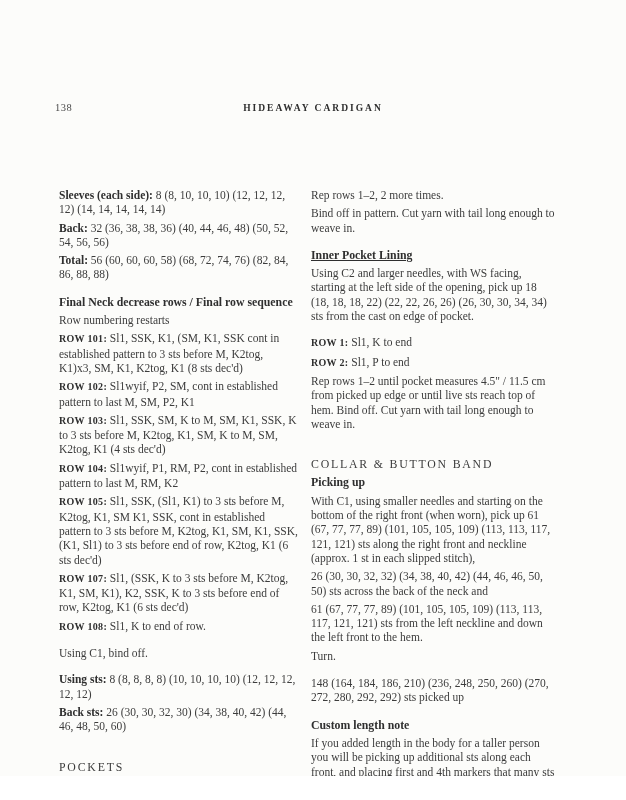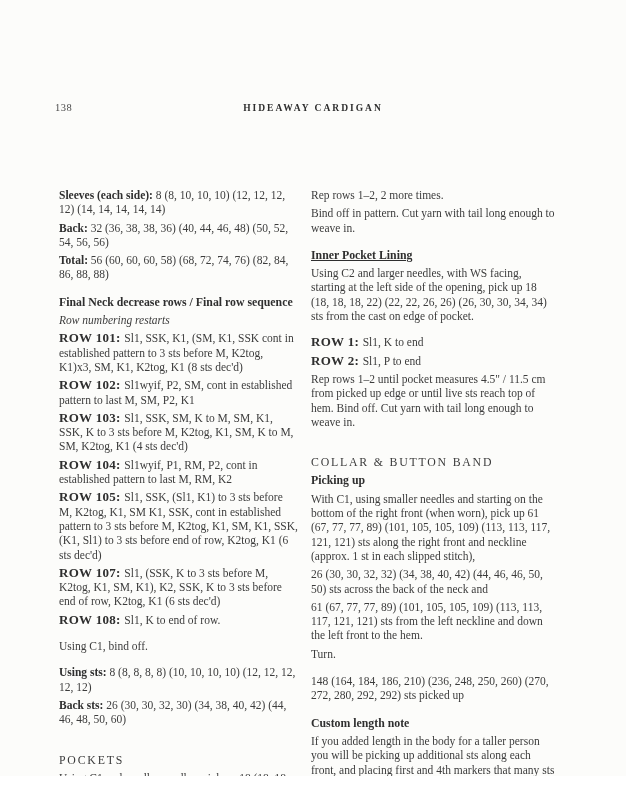--- a/index.html
+++ b/index.html
@@ -18,22 +18,22 @@
     position:absolute;left:0;right:0;top:103px;text-align:center;
     font-size:9.5px;font-weight:bold;letter-spacing:2px;color:#2e2e2e;
   }
   .col{position:absolute;top:184px;}
   .col-left{left:55px;width:247px;}
   .col-right{left:307px;width:254px;}
   .blk{margin:4px;font-size:11.5px;line-height:14.3px;}
   .blk.h3{font-weight:bold;color:#2f2f2f;font-size:11.8px;}
   .blk.section{letter-spacing:1.8px;font-size:11.8px;color:#3b3b3b;}
   .b{font-weight:bold;color:#2f2f2f;}
-  .i{font-style:italic;}
-  .lbl{font-weight:bold;color:#2f2f2f;font-size:13px;letter-spacing:0.3px;}
+  .i{}
+  .lbl{font-weight:bold;color:#2f2f2f;font-size:10px;letter-spacing:0.3px;}
   .watermark{
     position:absolute;right:6px;top:774px;
     font-family:"Liberation Sans","DejaVu Sans",sans-serif;
     font-weight:bold;font-size:19px;color:#f6f6f4;
     text-shadow:1px 1px 0 #e2e2df,-1px -1px 0 #e2e2df,1px -1px 0 #e2e2df,-1px 1px 0 #e2e2df;
     letter-spacing:0.5px;
   }
 </style>
 </head>
 <body>

